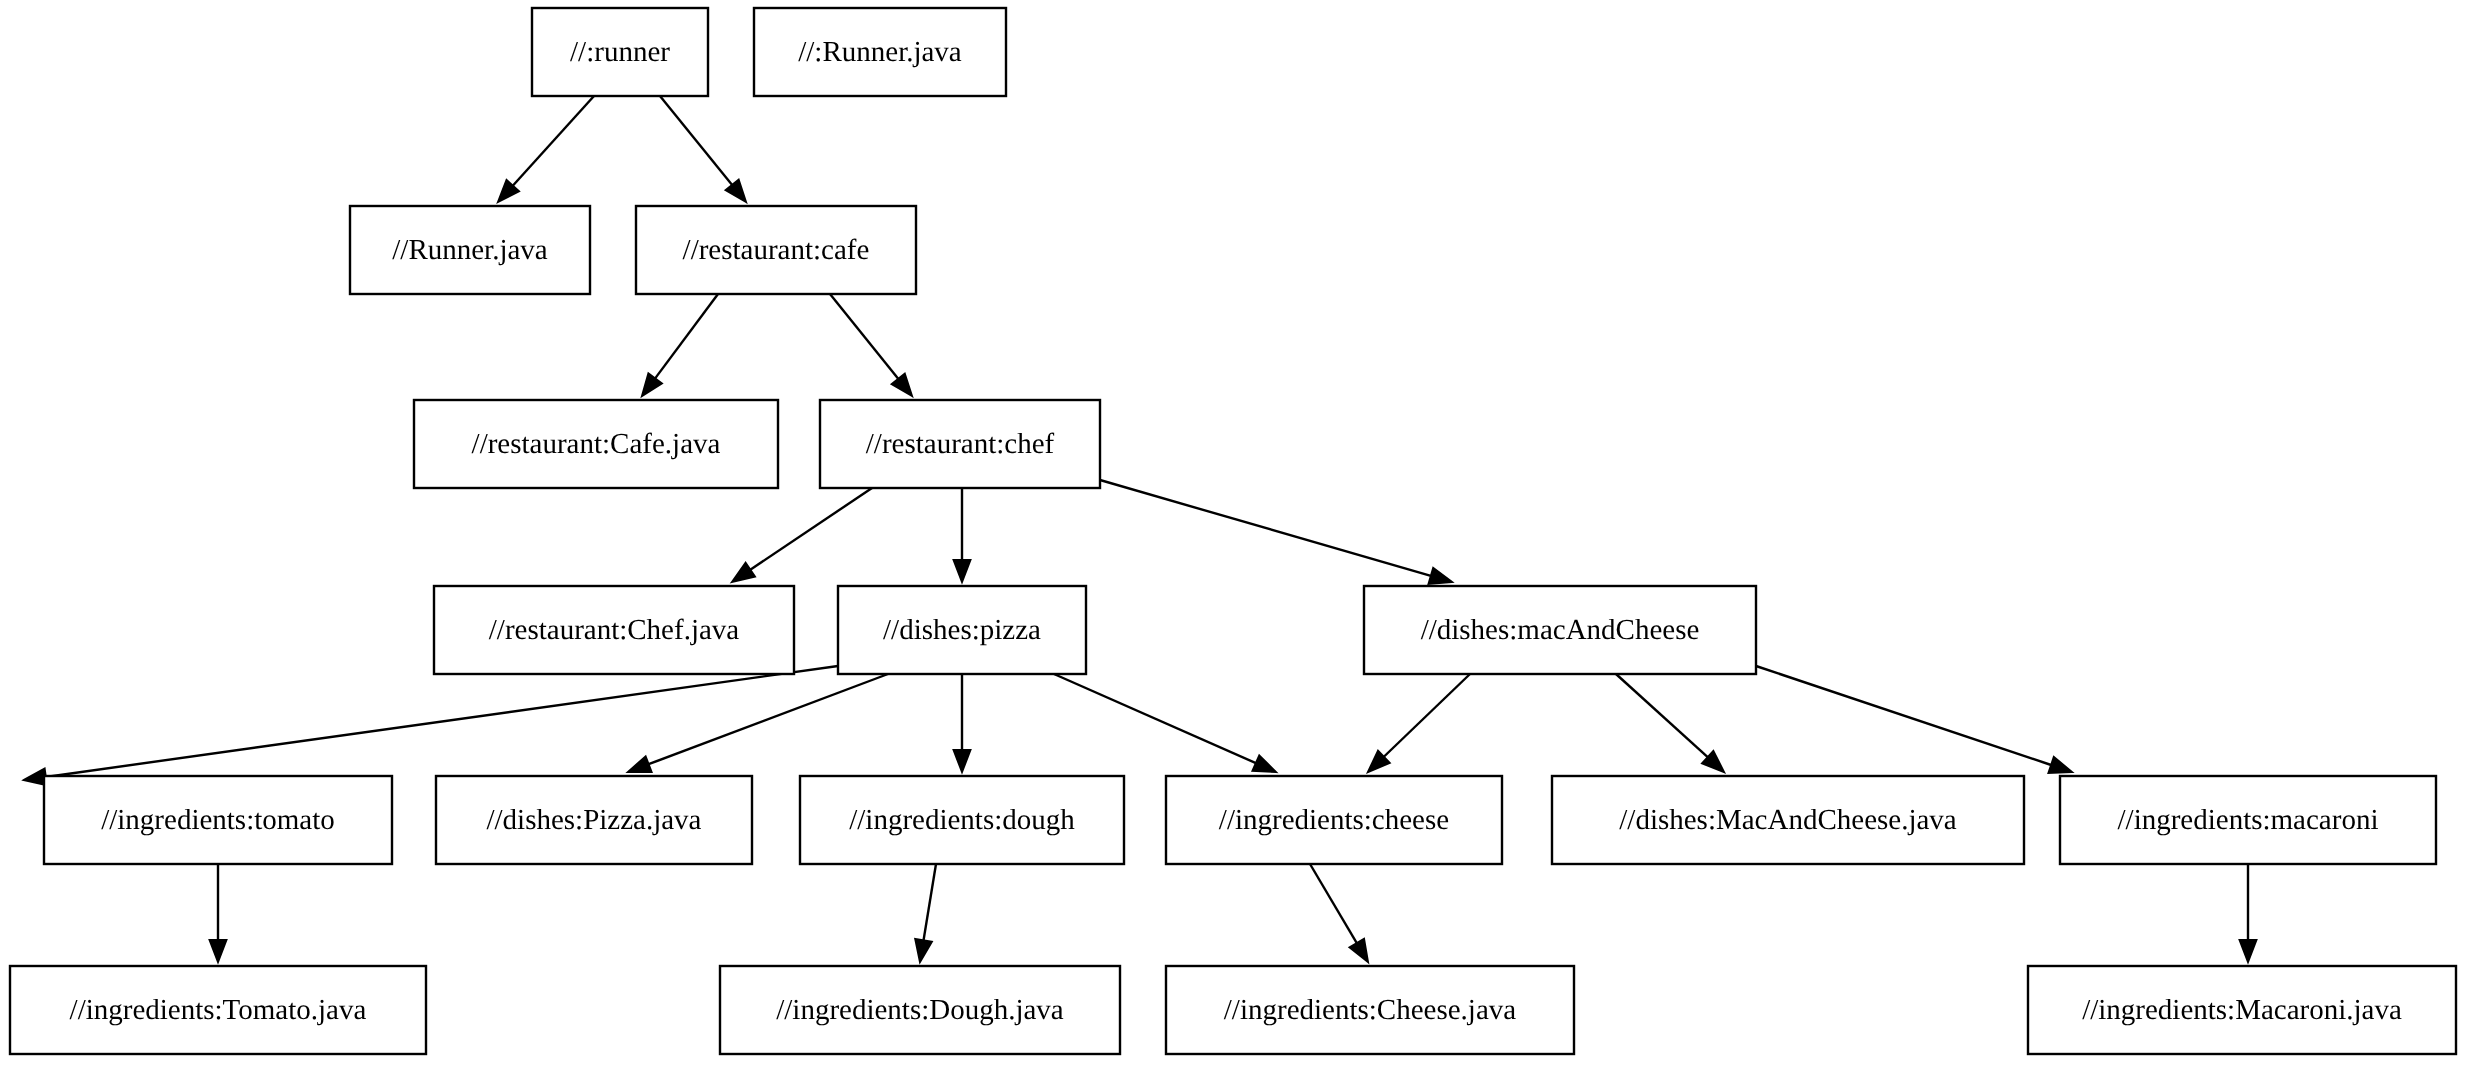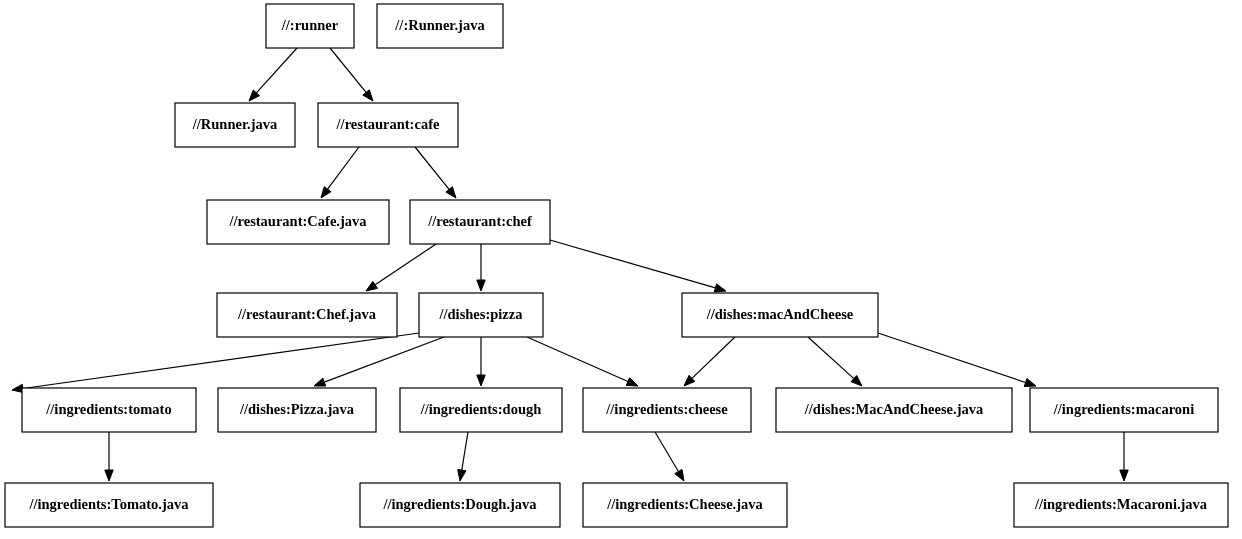--- a/index.html
+++ b/index.html
@@ -7,21 +7,20 @@
     padding: 0;
     background: #ffffff;
   }
   #graph-root {
     position: relative;
     width: 1242px;
     height: 539px;
     background: #ffffff;
     font-family: "Liberation Serif", "DejaVu Serif", serif;
     overflow: hidden;
-    font-weight: bold;
   }
   #graph-svg {
     position: absolute;
     top: 0;
     left: 0;
     width: 1242px;
     height: 539px;
   }
   .graph-node rect {
     fill: #ffffff;

